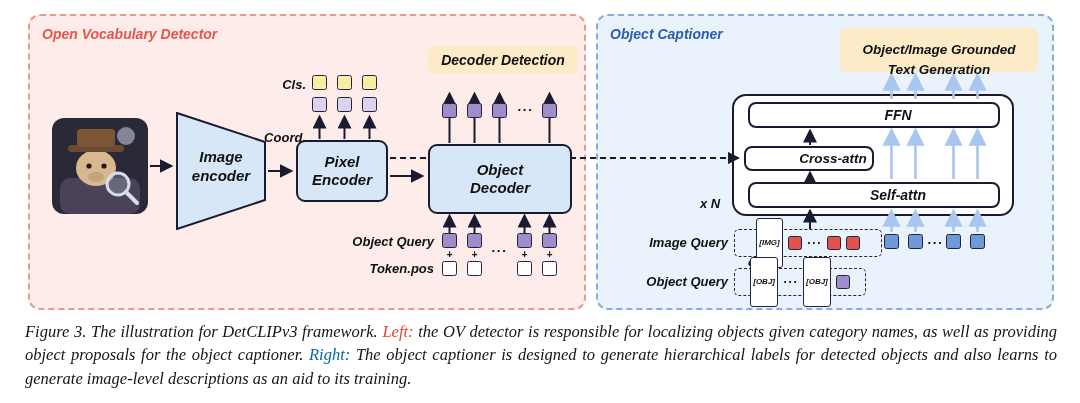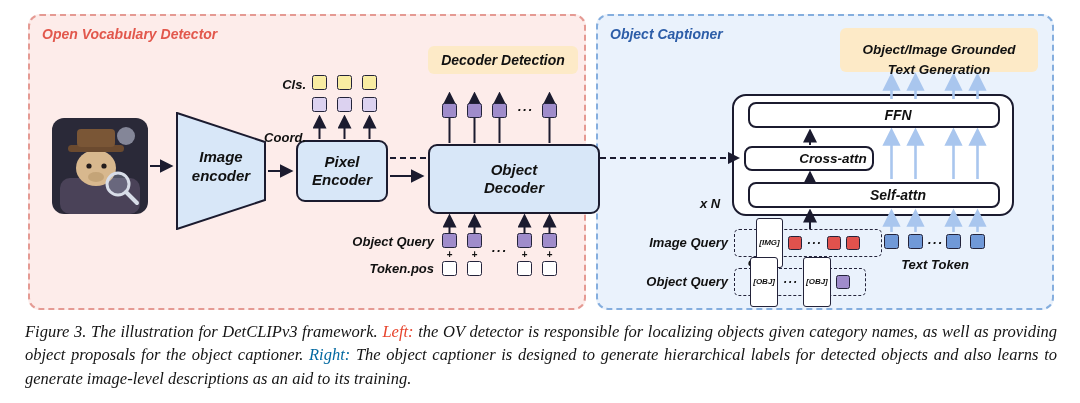--- a/index.html
+++ b/index.html
@@ -126,21 +126,21 @@
 
   <svg class="abs z3" style="left:176px;top:112px;" width="90" height="118" viewBox="0 0 90 118">
     <polygon points="1,1 89,30 89,88 1,117" fill="#d8e7f8" stroke="#1b1b2f" stroke-width="2"></polygon>
   </svg>
   <div class="abs z3" style="left:186px;top:148px;width:70px;font-weight:bold;font-size:15px;line-height:1.25;text-align:center;">Image encoder</div>
 
   <div class="box" style="left:296px;top:140px;width:92px;height:62px;">
     <span style="display:block;width:60px;">Pixel Encoder</span>
   </div>
 
-  <div class="box" style="left:428px;top:144px;width:172px;height:70px;">
+  <div class="box" style="left:428px;top:144px;width:144px;height:70px;">
     <span style="display:block;width:78px;">Object Decoder</span>
   </div>
 
   <div class="lbl r" style="left:266px;top:77px;width:40px;">Cls.</div>
   <div class="lbl r" style="left:246px;top:98px;width:60px;margin-top:32px;">Coord.</div>
 
   <div class="sq yellow" style="left:312px;top:75px;"></div>
   <div class="sq yellow" style="left:337px;top:75px;"></div>
   <div class="sq yellow" style="left:362px;top:75px;"></div>
   <div class="sq lav" style="left:312px;top:97px;"></div>
@@ -200,19 +200,18 @@
     <span class="qdots">···</span>
     <span class="token">[OBJ]</span>
     <span class="isq purple"></span>
   </div>
 
   <div class="sq blue" style="left:884px;top:234px;"></div>
   <div class="sq blue" style="left:908px;top:234px;"></div>
   <div class="dots" style="left:925px;top:235px;width:20px;">···</div>
   <div class="sq blue" style="left:946px;top:234px;"></div>
   <div class="sq blue" style="left:970px;top:234px;"></div>
-  <div class="lbl c" style="left:872px;top:257px;width:126px;">Text Token</div>
 
   <p class="caption">
     <span>Figure 3.  The illustration for DetCLIPv3 framework. </span><span class="cap-left">Left:</span><span> the OV detector is responsible for localizing objects given category names, as well as providing object proposals for the object captioner. </span><span class="cap-right">Right:</span><span> The object captioner is designed to generate hierarchical labels for detected objects and also learns to generate image-level descriptions as an aid to its training.</span>
   </p>
 
 </div>
 
 </body></html>

